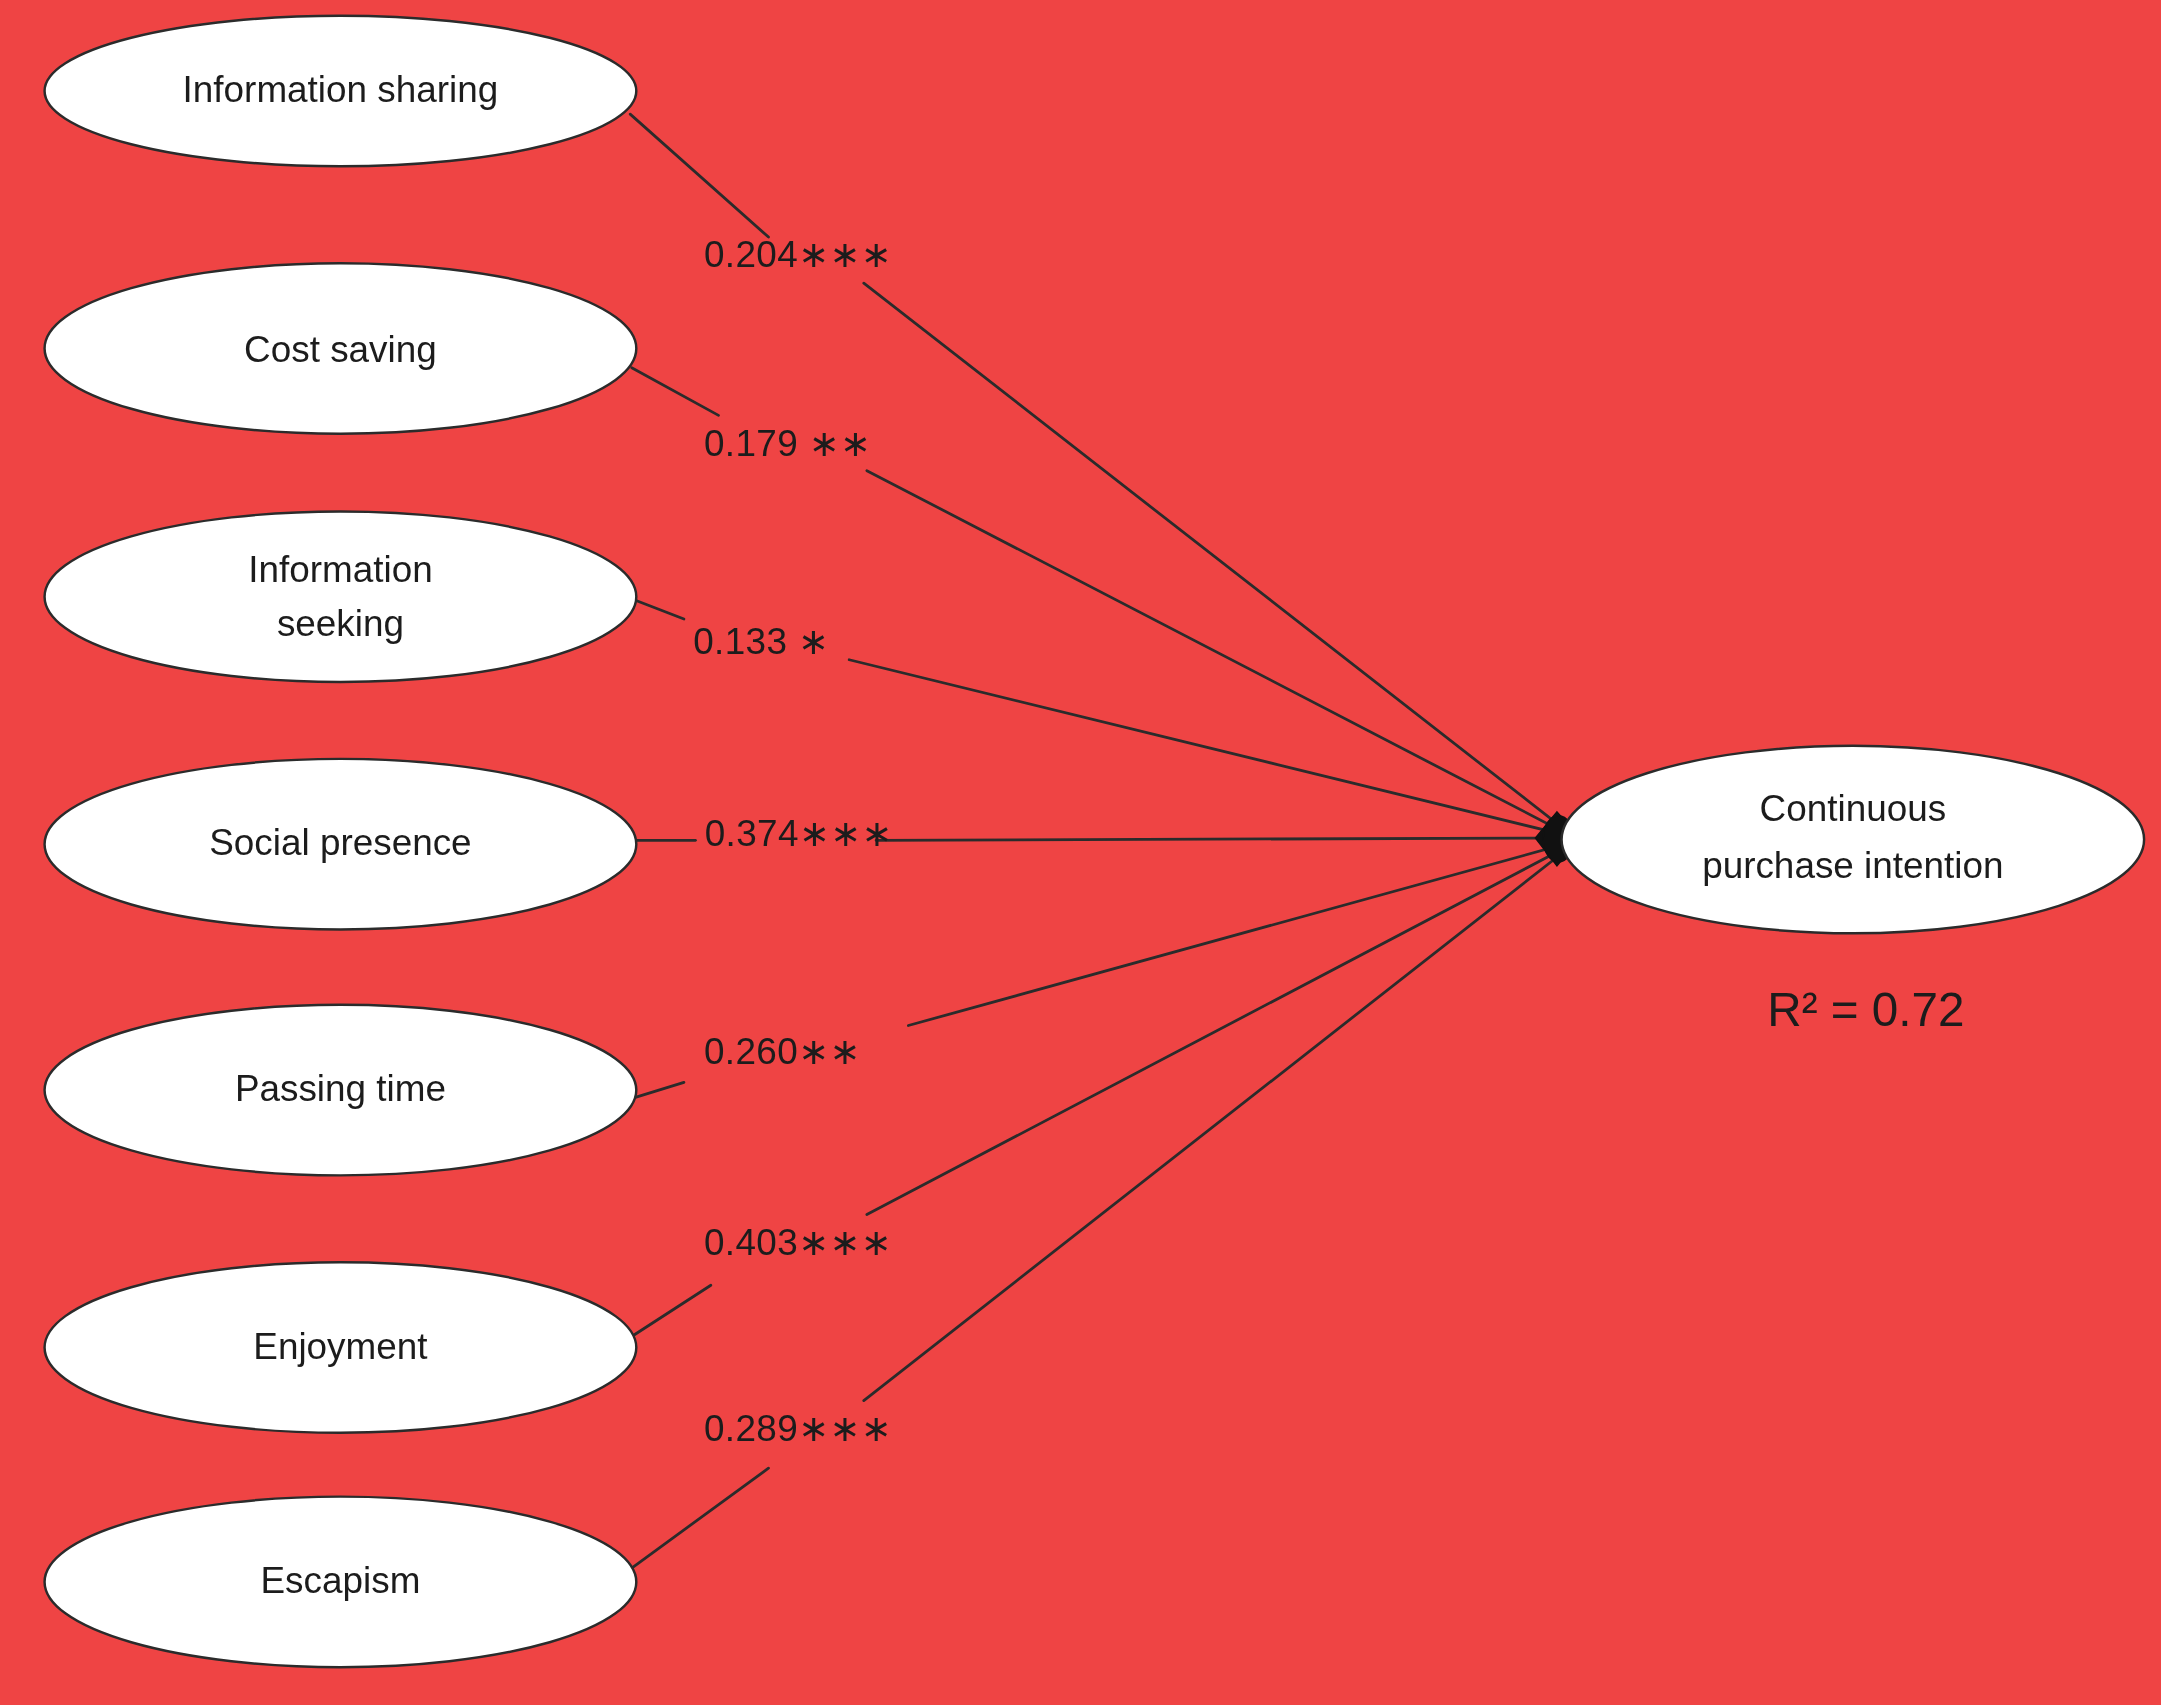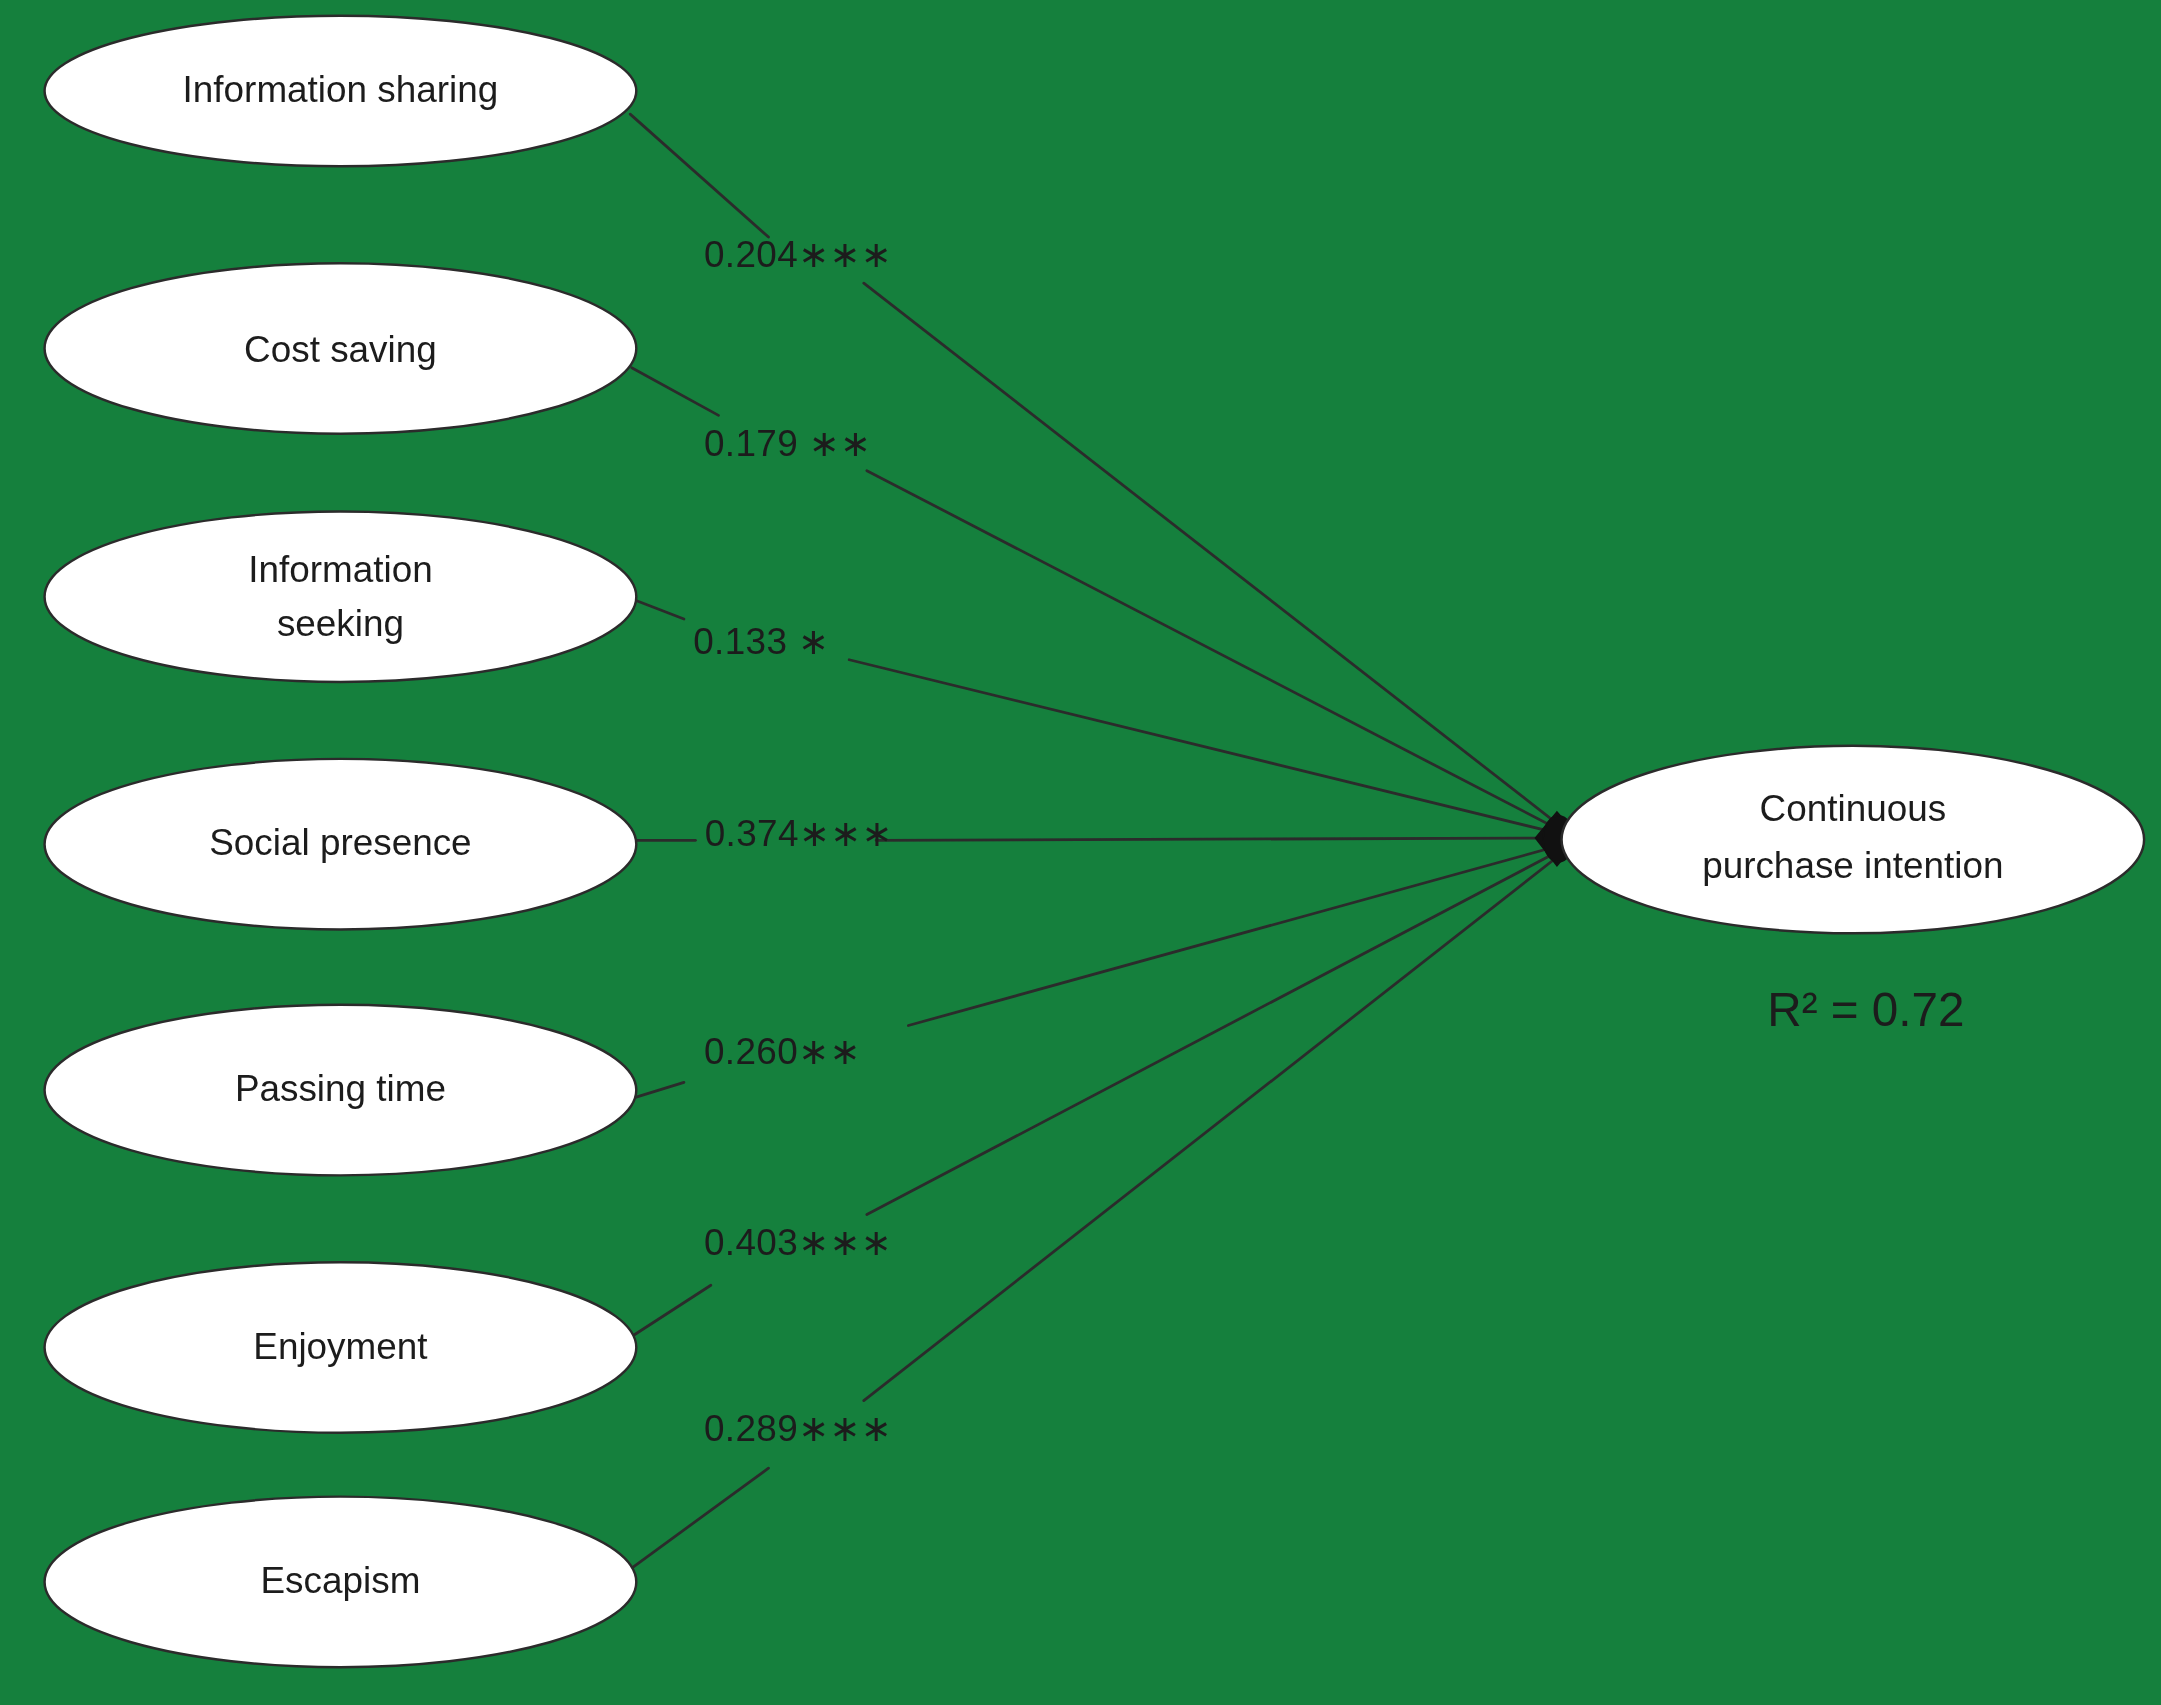--- a/index.html
+++ b/index.html
@@ -5,21 +5,21 @@
 <style>
   html, body {
     margin: 0;
     padding: 0;
     background: #ffffff;
   }
   #canvas {
     position: relative;
     width: 2161px;
     height: 1706px;
-    background: #15803d;
+    background: #ef4444;
     overflow: hidden;
     font-family: "Liberation Sans", sans-serif;
   }
   svg#diagram {
     position: absolute;
     left: 0;
     top: 0;
     width: 2161px;
     height: 1706px;
     display: block;

